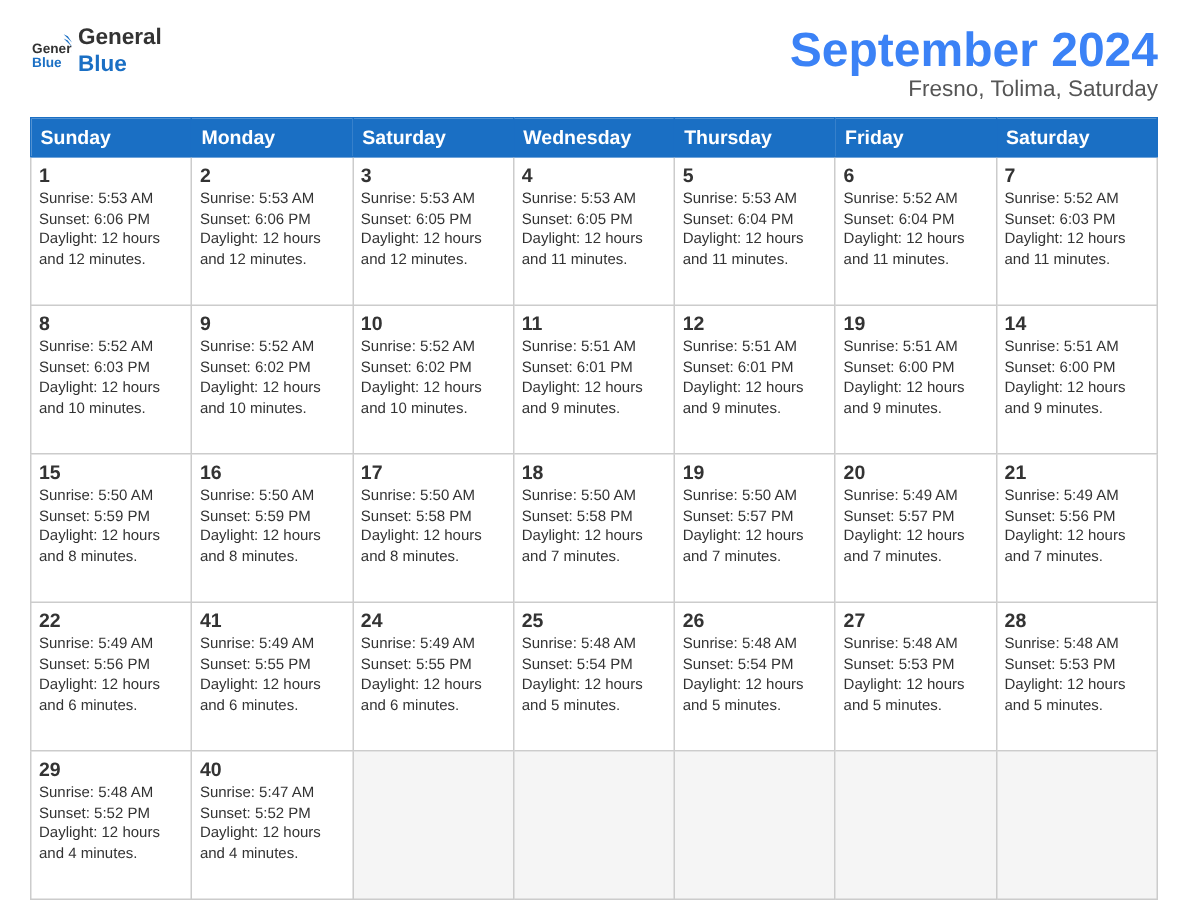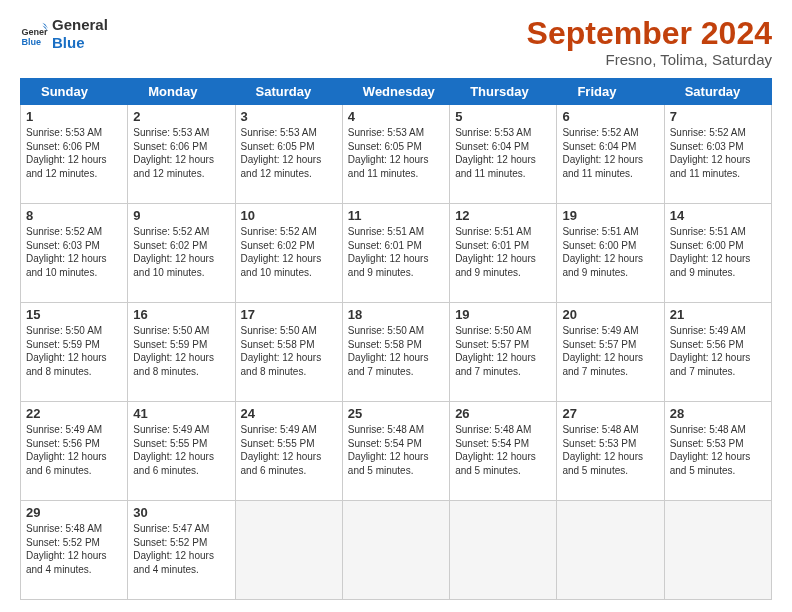--- a/index.html
+++ b/index.html
@@ -29,41 +29,41 @@
       gap: 4px;
     }
     .logo-icon {
       width: 28px;
       height: 28px;
     }
     .title-block { text-align: right; }
     .month-title {
       font-size: 32px;
       font-weight: bold;
-      color: #c2410c;
+      color: #3b82f6;
       line-height: 1.1;
     }
     .subtitle {
       font-size: 15px;
       color: #555;
     }
     .calendar {
       flex: 1;
       border: 1px solid #ccc;
       border-collapse: collapse;
       width: 100%;
       table-layout: fixed;
     }
     .calendar th {
       background: #1a6fc4;
       color: #fff;
       font-size: 13px;
       font-weight: bold;
       text-align: left;
-      padding: 5px 20px;
+      padding: 5px 6px;
       border: 1px solid #1a6fc4;
     }
     .calendar td {
       vertical-align: top;
       border: 1px solid #ccc;
       padding: 4px 5px;
       font-size: 9.5px;
       color: #333;
       background: #fff;
       height: 88px;
@@ -326,21 +326,21 @@
         </tr>
         <tr class="week-row">
           <td>
             <span class="day-num">29</span>
             <div class="day-info" style="white-space: pre-line;">Sunrise: 5:48 AM
 Sunset: 5:52 PM
 Daylight: 12 hours
 and 4 minutes.</div>
           </td>
           <td>
-            <span class="day-num">30</span>
+            <span class="day-num">40</span>
             <div class="day-info" style="white-space: pre-line;">Sunrise: 5:47 AM
 Sunset: 5:52 PM
 Daylight: 12 hours
 and 4 minutes.</div>
           </td>
           <td class="empty"></td>
           <td class="empty"></td>
           <td class="empty"></td>
           <td class="empty"></td>
           <td class="empty"></td>

